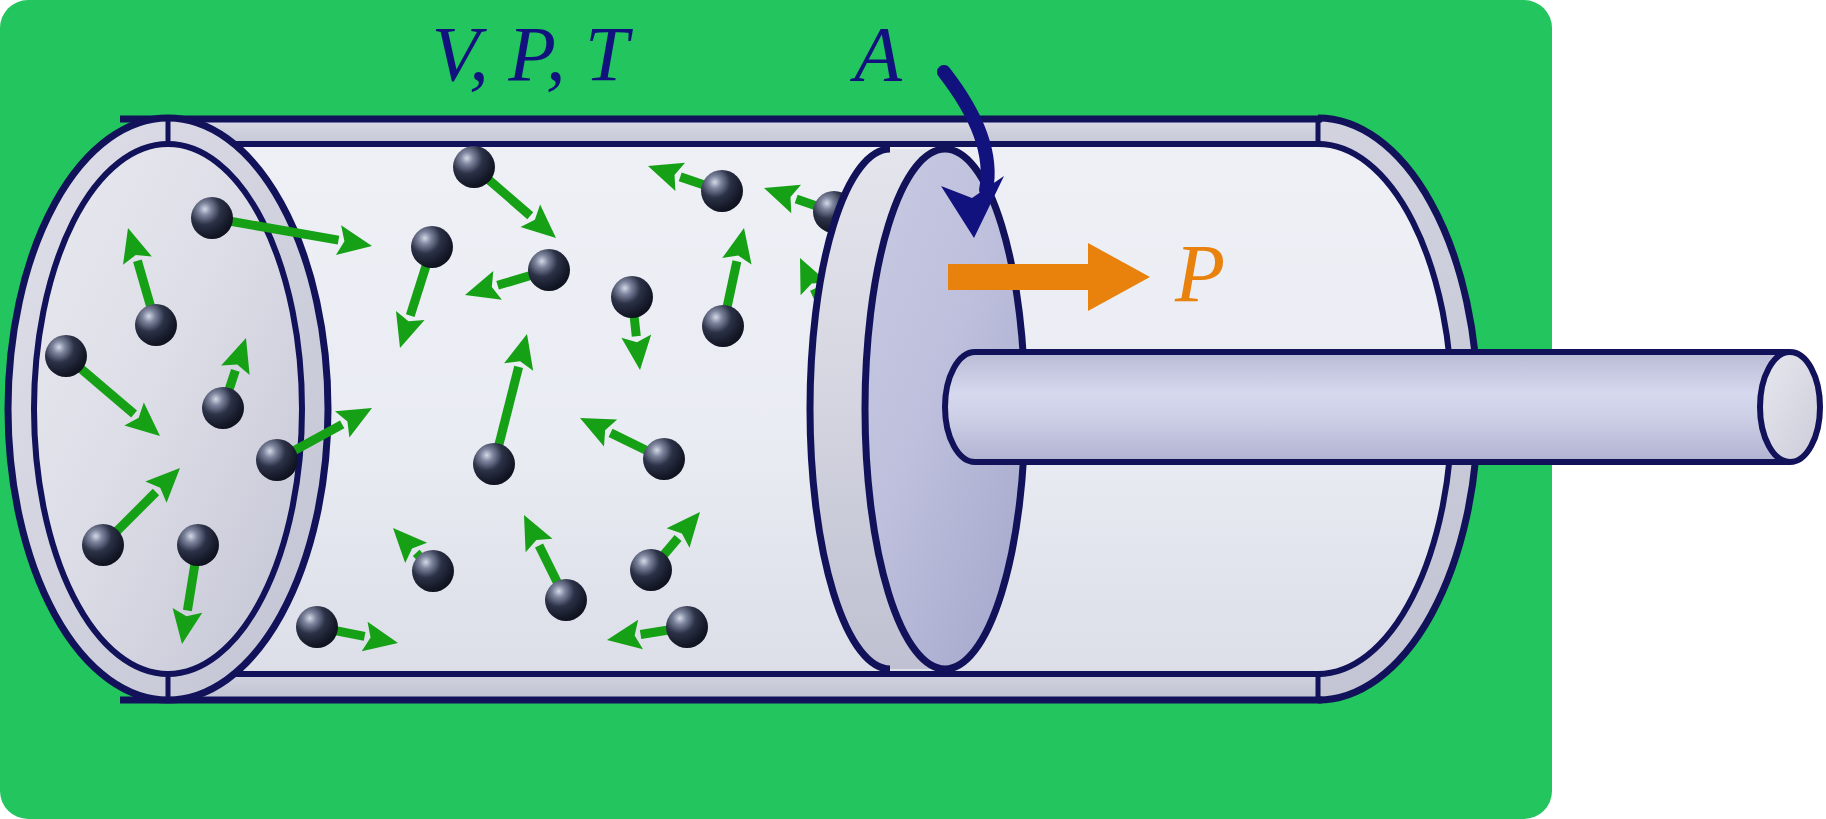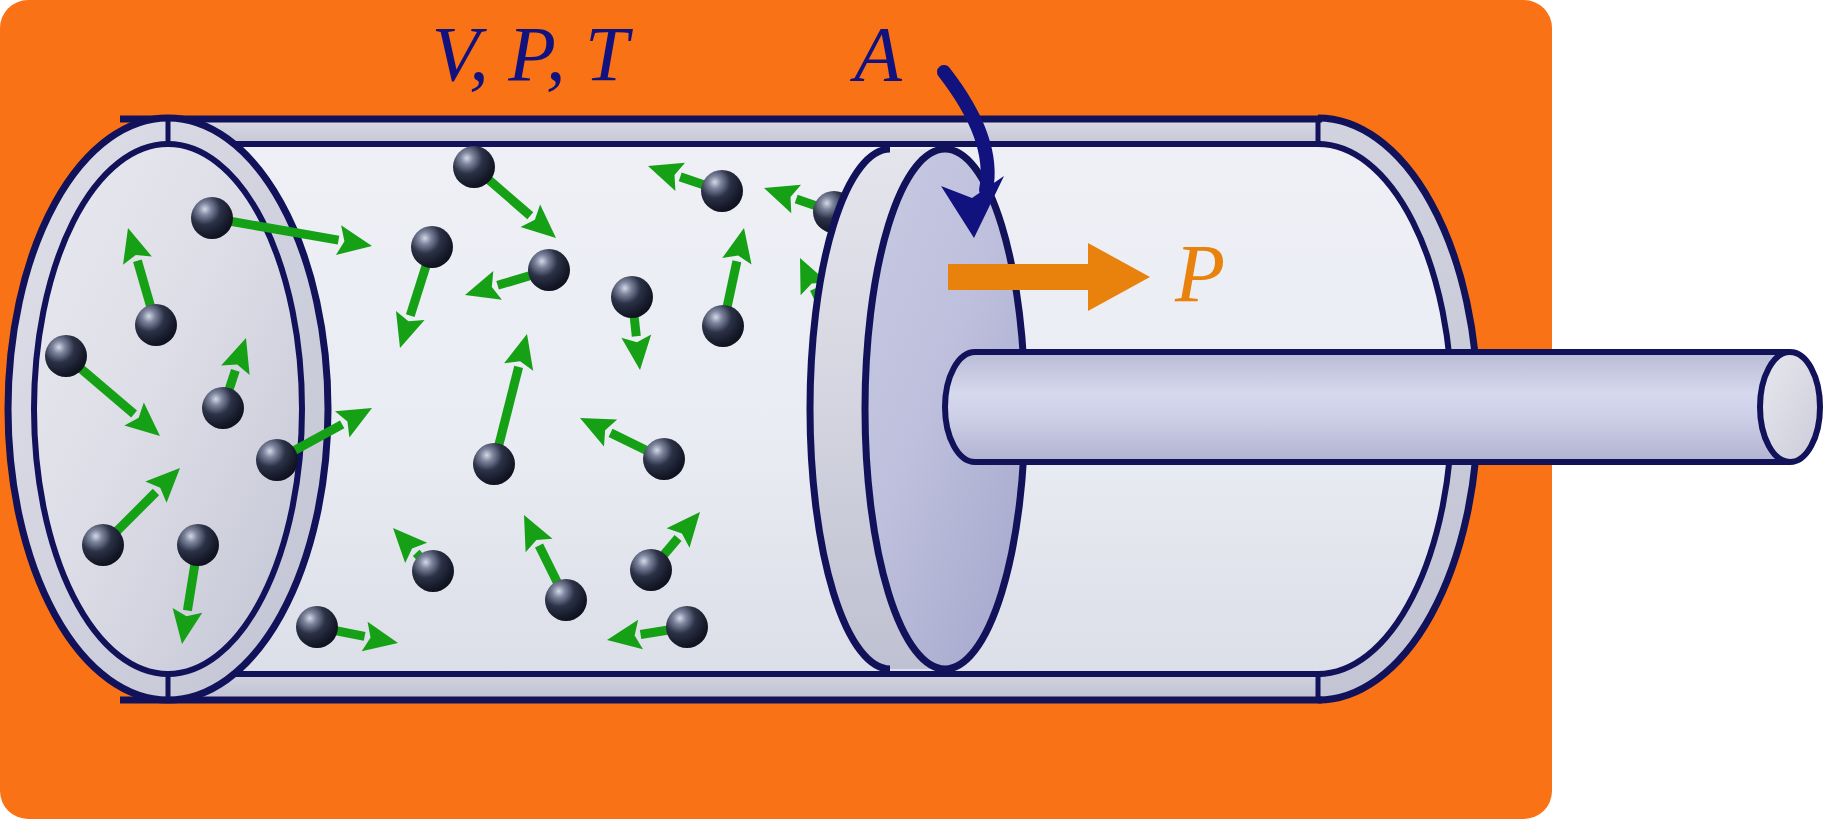--- a/index.html
+++ b/index.html
@@ -10,21 +10,21 @@
   body {
     width: 1826px;
     height: 819px;
     overflow: hidden;
     font-family: "Liberation Sans", sans-serif;
   }
   #stage {
     position: relative;
     width: 1552px;
     height: 819px;
-    background: #f97316;
+    background: #22c55e;
     border-radius: 28px;
   }
   svg.diagram {
     position: absolute;
     top: 0; left: 0;
     width: 1826px;
     height: 819px;
     display: block;
   }
   .mathlabel {

